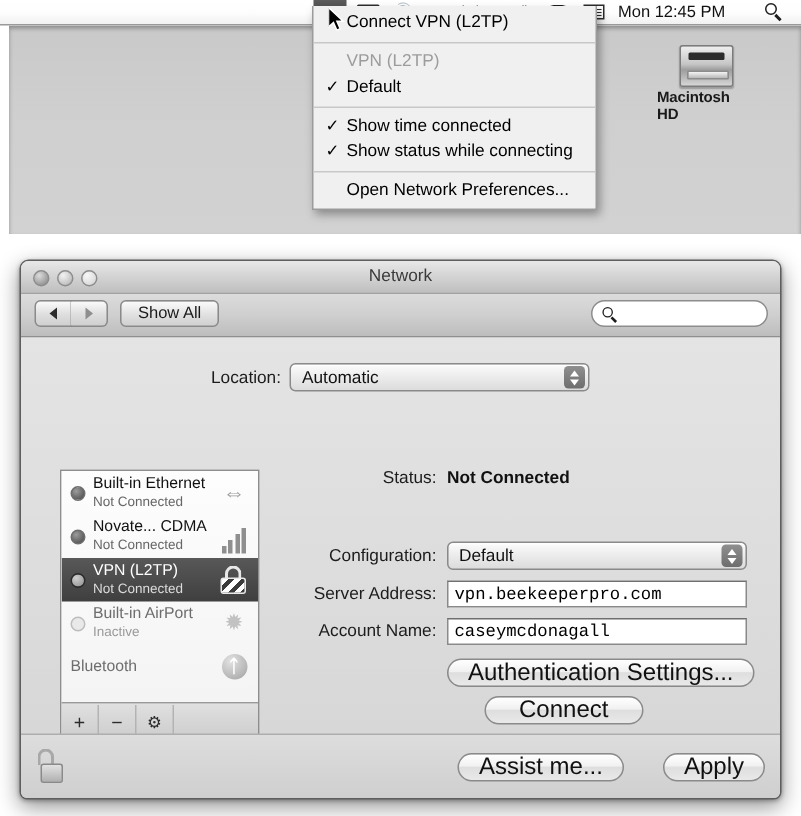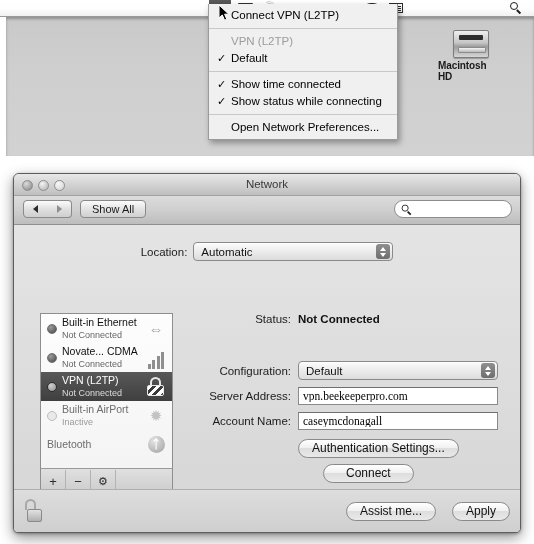--- a/index.html
+++ b/index.html
@@ -522,34 +522,34 @@
     font-size: 11.5px;
     font-weight: bold;
     color: #111;
   }
   .text-input {
     width: 200px; height: 18px;
     background: #fff;
     border: 1px solid #8a8a8a;
     border-top-color: #6f6f6f;
     box-sizing: border-box;
-    font-family: Liberation Serif, serif;
+    font-family: Liberation Mono, monospace;
     font-size: 11.5px;
     padding: 0 4px;
     color: #000;
     outline: none;
   }
   #config-popup { width: 200px; }
   .btn-cap {
     height: 19px;
     padding: 0 13px;
     background: linear-gradient(180deg,#ffffff,#f1f1f1 45%,#dedede 50%,#e9e9e9);
     border: 1px solid #8a8a8a;
     border-radius: 10px;
-    font-size: 12px;
+    font-size: 16px;
     color: #111;
     line-height: 17px;
     display: inline-flex;
     align-items: center;
     justify-content: center;
     box-sizing: border-box;
     white-space: nowrap;
   }
   #auth-row, #connect-row {
     display: flex;
@@ -587,21 +587,21 @@
   }
   #lock-icon .bd {
     position: absolute; left: 3px; top: 10px;
     width: 15px; height: 13px;
     background: linear-gradient(180deg,#e2e2e2,#b0b0b0);
     border: 1px solid #8a8a8a;
     border-radius: 2px;
     box-sizing: border-box;
   }
   #lock-text { font-size: 11.5px; color: #1a1a1a; }
-  #bottom-btns { margin-left: auto; display: flex; gap: 16px; }
+  #bottom-btns { margin-left: auto; display: flex; gap: 26px; }
 
   #menu-cursor svg { display:block; }
 </style>
 </head>
 <body>
 
 <div id="desktop">
   <div id="desktop-field"></div>
 
   <div id="hd-icon">
@@ -643,20 +643,23 @@
         <i></i>
         <i></i>
         <i></i>
       </span>
   </div>
 
   <div class="mb-item" style="left:386px;width:20px;">
     <span class="input-glyph"></span>
   </div>
 
+  <div class="mb-item" id="mb-clock" style="left:412px;width:90px;justify-content:flex-start;">
+    <span>Mon 12:45 PM</span>
+  </div>
 
   <div class="mb-item" style="left:505px;width:22px;">
     <span class="search-glyph">
         <i></i>
         <b></b>
       </span>
   </div>
 </div>
 
 <div id="vpn-menu">

